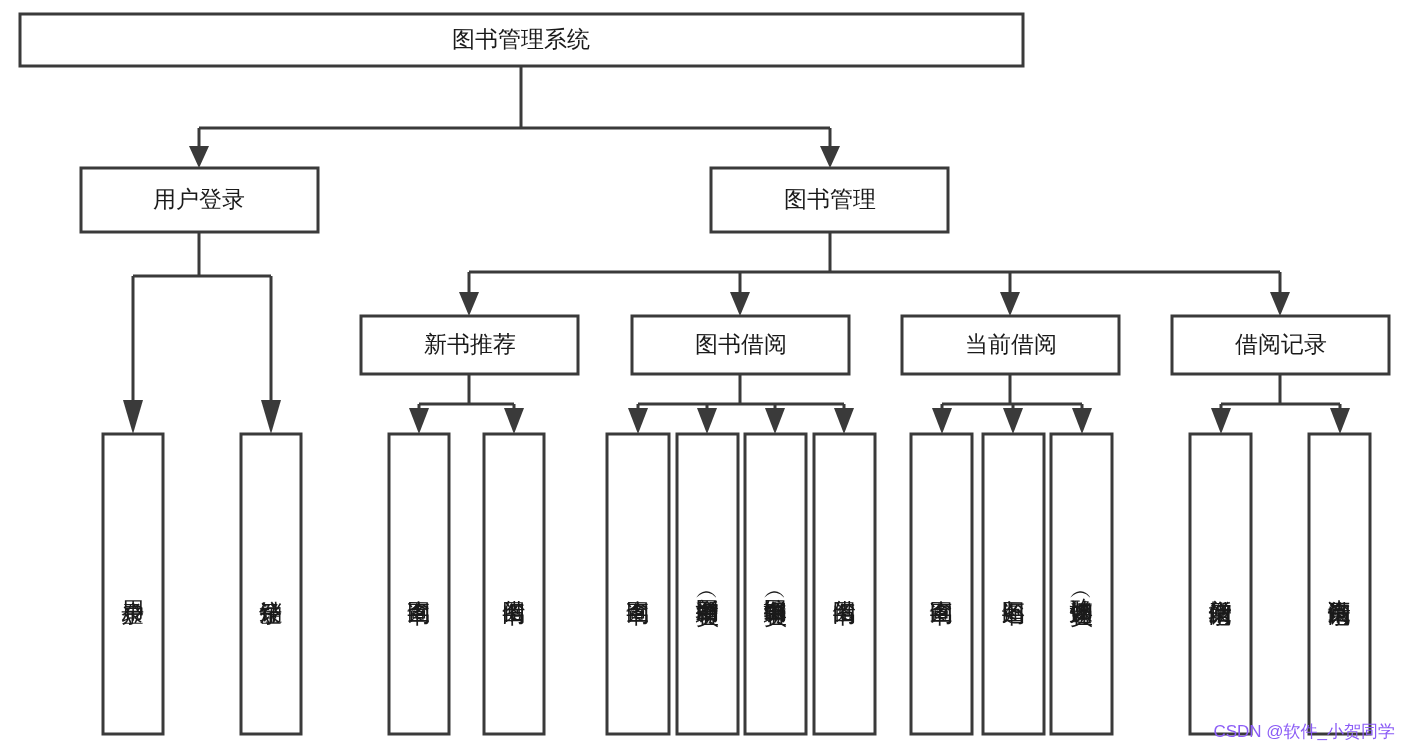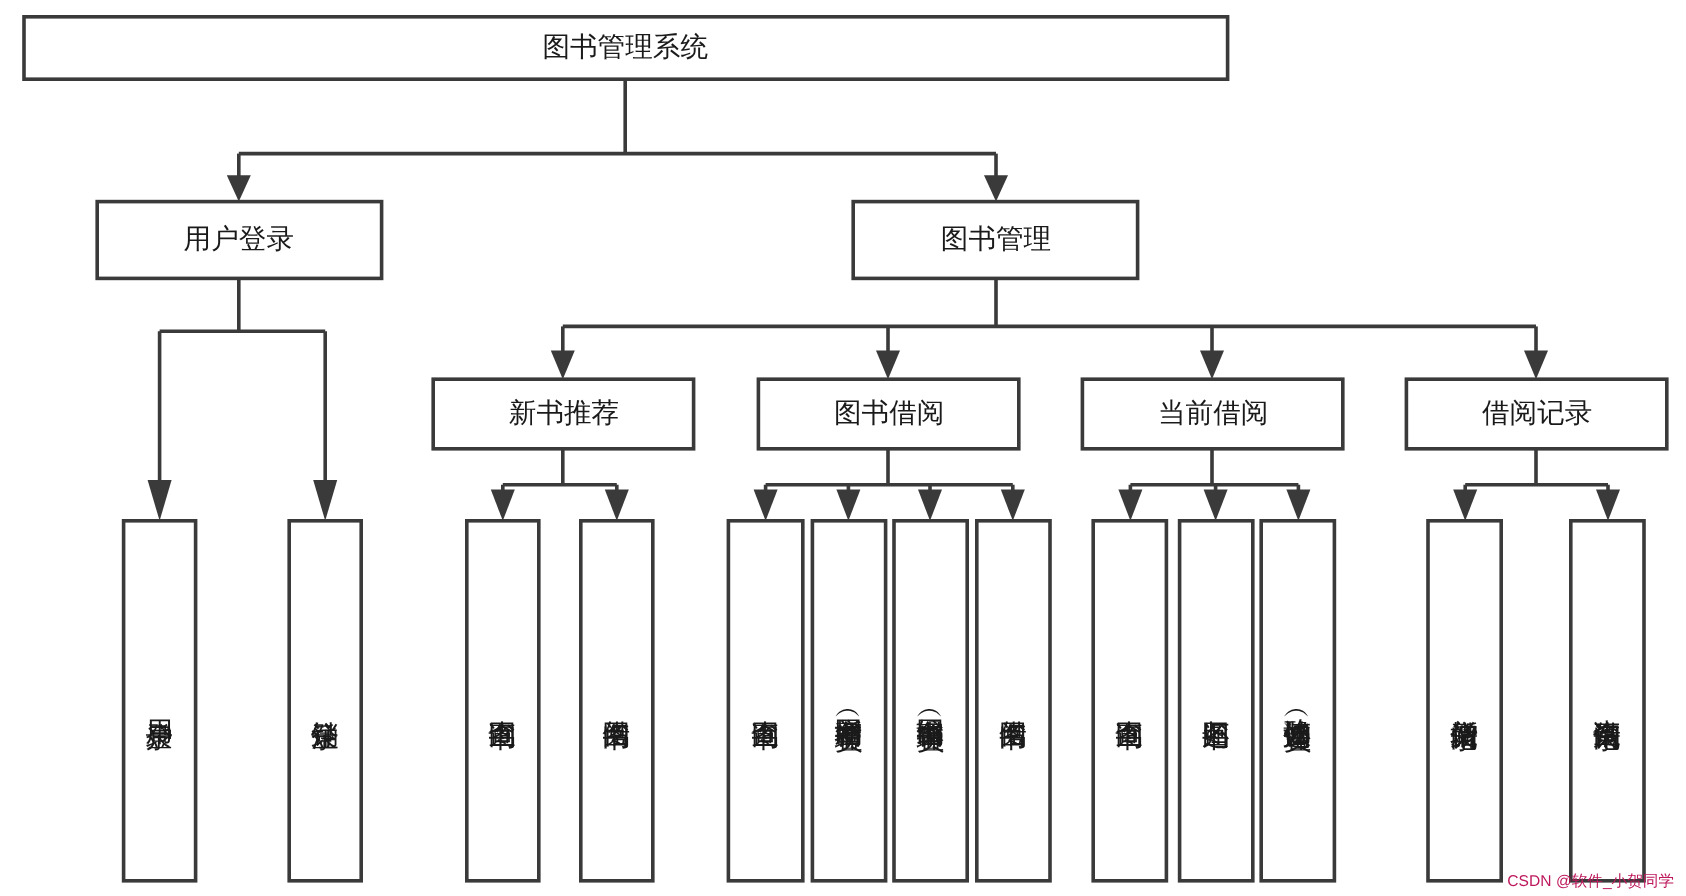--- a/index.html
+++ b/index.html
@@ -63,22 +63,22 @@
     align-items: center;
     justify-content: center;
     pointer-events: none;
     user-select: none;
   }
   .watermark {
     position: absolute;
     right: 10px;
     bottom: 4px;
     font-family: "Liberation Sans", "DejaVu Sans", sans-serif;
-    font-size: 13px;
-    color: #be185d;
+    font-size: 17px;
+    color: #8b5cf6;
     white-space: nowrap;
     user-select: none;
   }
 </style>
 </head>
 <body>
 
 <div id="diagram-root">
 
   <svg class="diagram-canvas" viewBox="0 0 1405 747">

